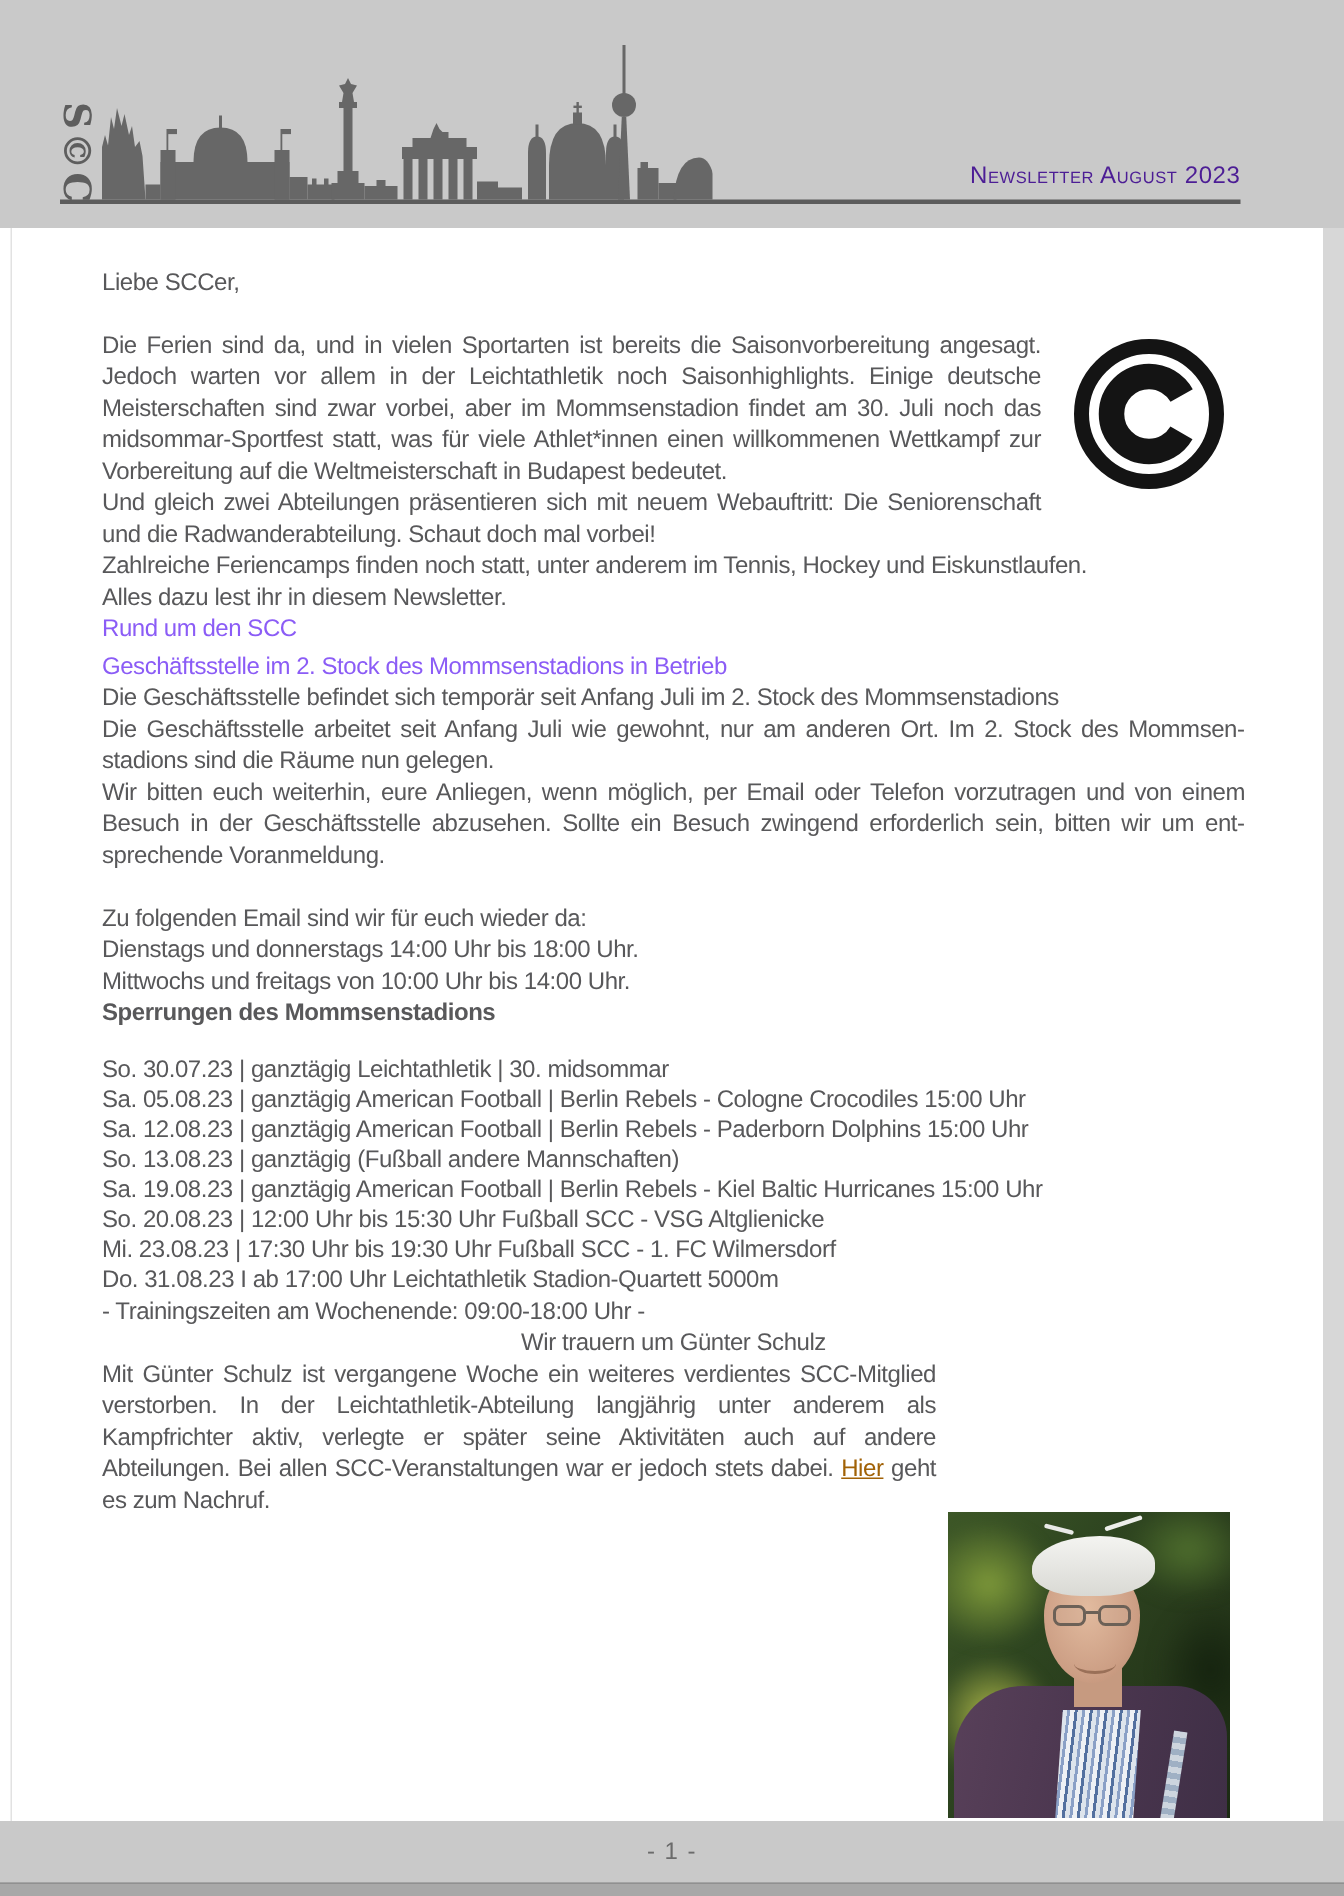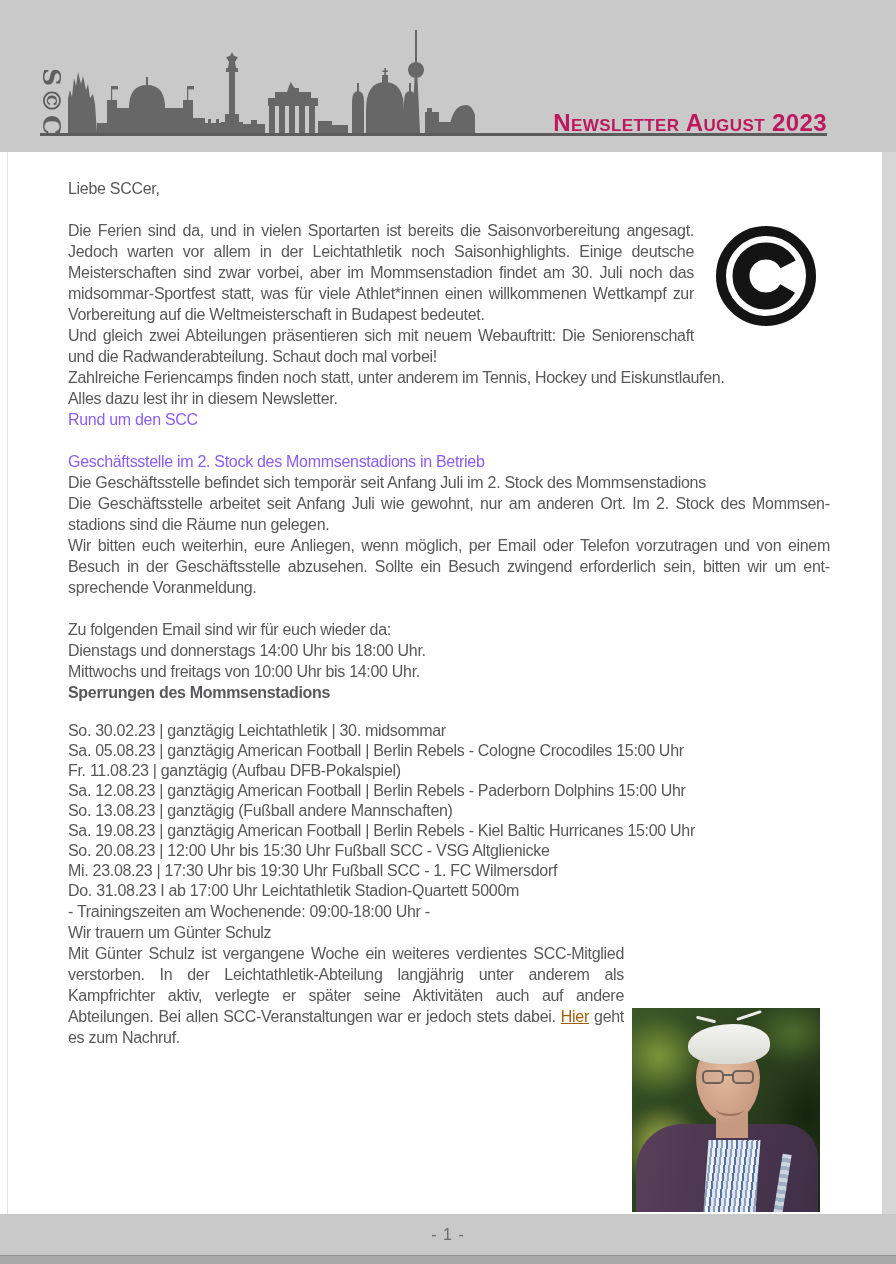--- a/index.html
+++ b/index.html
@@ -17,22 +17,22 @@
     position:absolute;left:28px;top:58px;width:46px;height:88px;
     display:flex;align-items:center;justify-content:center;
   }
   .brand-vertical span{
     transform:rotate(90deg);white-space:nowrap;
     font-family:"DejaVu Serif","Liberation Serif",serif;
     font-weight:bold;font-size:25px;letter-spacing:2px;color:#5e5e5e;
   }
   .newsletter-title{
     position:absolute;right:69px;top:109px;
-    font-variant:small-caps;font-weight:bold;font-size:24px;
-    letter-spacing:0.4px;color:#be185d;
+    font-variant:small-caps;font-weight:normal;font-size:16px;
+    letter-spacing:0.4px;color:#4c1d95;
   }
   
   .right-strip{position:absolute;top:152px;right:0;width:14px;height:1062px;background:#d7d7d7;}
   .left-edge-line{position:absolute;top:152px;left:7px;width:1px;height:1062px;background:#e2e2e2;}
   .footer-band{position:absolute;left:0;bottom:0;width:896px;height:50px;background:#c9c9c9;text-align:center;box-sizing:border-box;padding-top:12px;}
   .page-number{font-size:16px;color:#6b6b6b;letter-spacing:1px;}
   .bottom-strip{position:absolute;left:0;bottom:0;width:896px;height:8px;background:#a8a8a8;border-top:1px solid #909090;}
   
   .content{
     position:absolute;top:152px;left:8px;width:874px;height:1062px;
@@ -40,27 +40,27 @@
     font-size:16px;line-height:21px;letter-spacing:-0.3px;
   }
   .content p{margin:0;}
   .just{text-align:justify;hyphens:manual;}
   .intro-block{margin-top:21px;}
   .c-logo{
     float:right;width:104px;height:104px;margin:4px 12px 12px 20px;
   }
   .alles{margin-top:21px;}
   .red-heading{color:#8b5cf6;margin-top:30px;}
-  .office-block{margin-top:21px;}
+  .office-block{margin-top:4px;}
   .office-sub{font-weight:500;}
   .hours-block{margin-top:21px;}
   .closures-heading{margin-top:21px;font-weight:bold;}
   .closures-list{margin-top:18px;line-height:20px;}
   .training-note{margin-top:16px;}
-  .obituary-heading{margin-top:18px;}
+  .obituary-heading{margin-top:18px;text-align:center;}
   .obituary-para{width:556px;}
   .obit-link{color:#a16207;text-decoration:underline;cursor:pointer;}
   
   .photo{
     position:absolute;left:632px;top:1008px;width:188px;height:204px;overflow:hidden;
     background:linear-gradient(125deg,#3d5727 0%,#2e4520 35%,#27391b 65%,#1b2a13 100%);
   }
   .photo div{position:absolute;}
   .blob1{left:-18px;top:6px;width:90px;height:84px;background:radial-gradient(closest-side,#7f9a3a,rgba(60,90,40,0));filter:blur(5px);}
   .blob2{left:-10px;top:96px;width:80px;height:84px;background:radial-gradient(closest-side,#b3bd4c,rgba(120,130,50,0));filter:blur(5px);}
@@ -183,23 +183,22 @@
 
   <div class="hours-block">
     <p>Zu folgenden Email sind wir für euch wieder da:</p>
     <p>Dienstags und donnerstags 14:00 Uhr bis 18:00 Uhr.</p>
     <p>Mittwochs und freitags von 10:00 Uhr bis 14:00 Uhr.</p>
   </div>
 
   <p class="closures-heading">Sperrungen des Mommsenstadions</p>
 
   <div class="closures-list">
-    <p>So. 30.02.23 | ganztägig Leichtathletik | 30. midsommar</p>
+    <p>So. 30.07.23 | ganztägig Leichtathletik | 30. midsommar</p>
     <p>Sa. 05.08.23 | ganztägig American Football | Berlin Rebels - Cologne Crocodiles 15:00 Uhr</p>
-    <p>Fr. 11.08.23 | ganztägig (Aufbau DFB-Pokalspiel)</p>
     <p>Sa. 12.08.23 | ganztägig American Football | Berlin Rebels - Paderborn Dolphins 15:00 Uhr</p>
     <p>So. 13.08.23 | ganztägig (Fußball andere Mannschaften)</p>
     <p>Sa. 19.08.23 | ganztägig American Football | Berlin Rebels - Kiel Baltic Hurricanes 15:00 Uhr</p>
     <p>So. 20.08.23 | 12:00 Uhr bis 15:30 Uhr Fußball SCC - VSG Altglienicke</p>
     <p>Mi. 23.08.23 | 17:30 Uhr bis 19:30 Uhr Fußball SCC - 1. FC Wilmersdorf</p>
     <p>Do. 31.08.23 I ab 17:00 Uhr Leichtathletik Stadion-Quartett 5000m</p>
   </div>
 
   <p class="training-note">- Trainingszeiten am Wochenende: 09:00-18:00 Uhr -</p>
 

